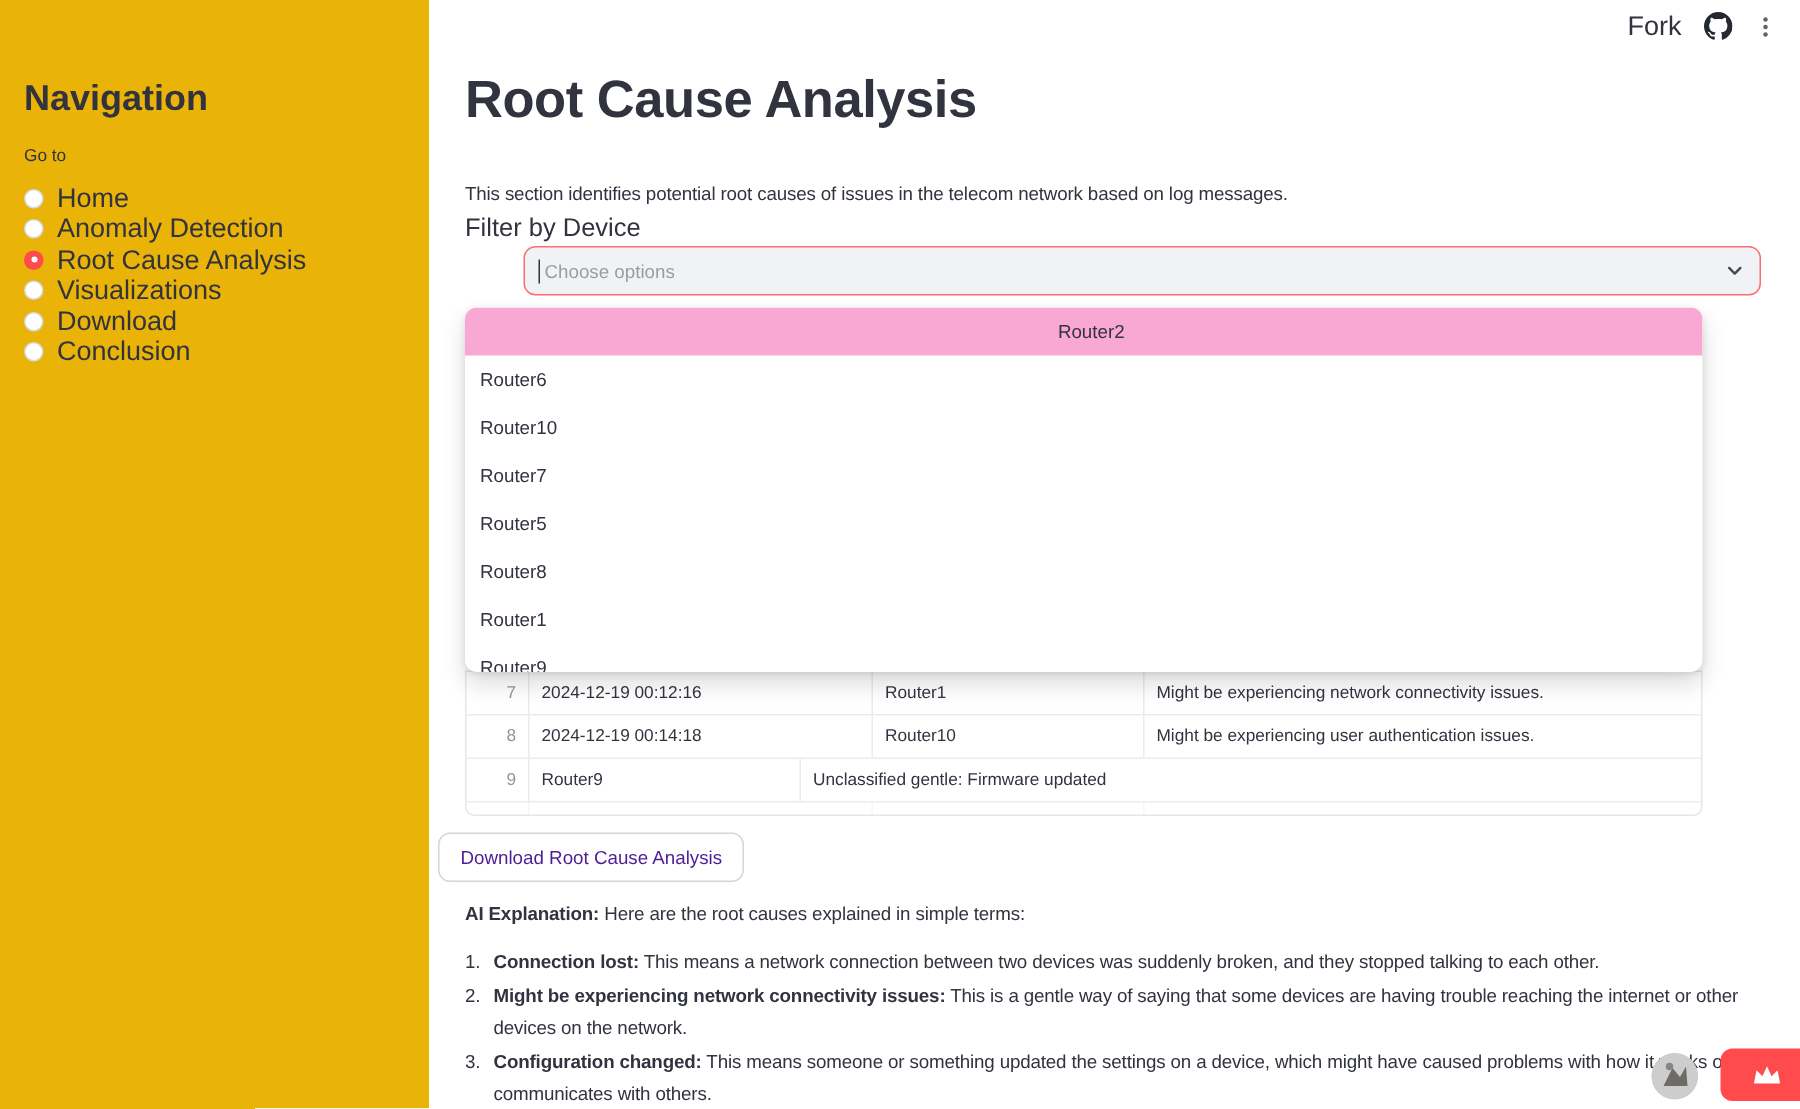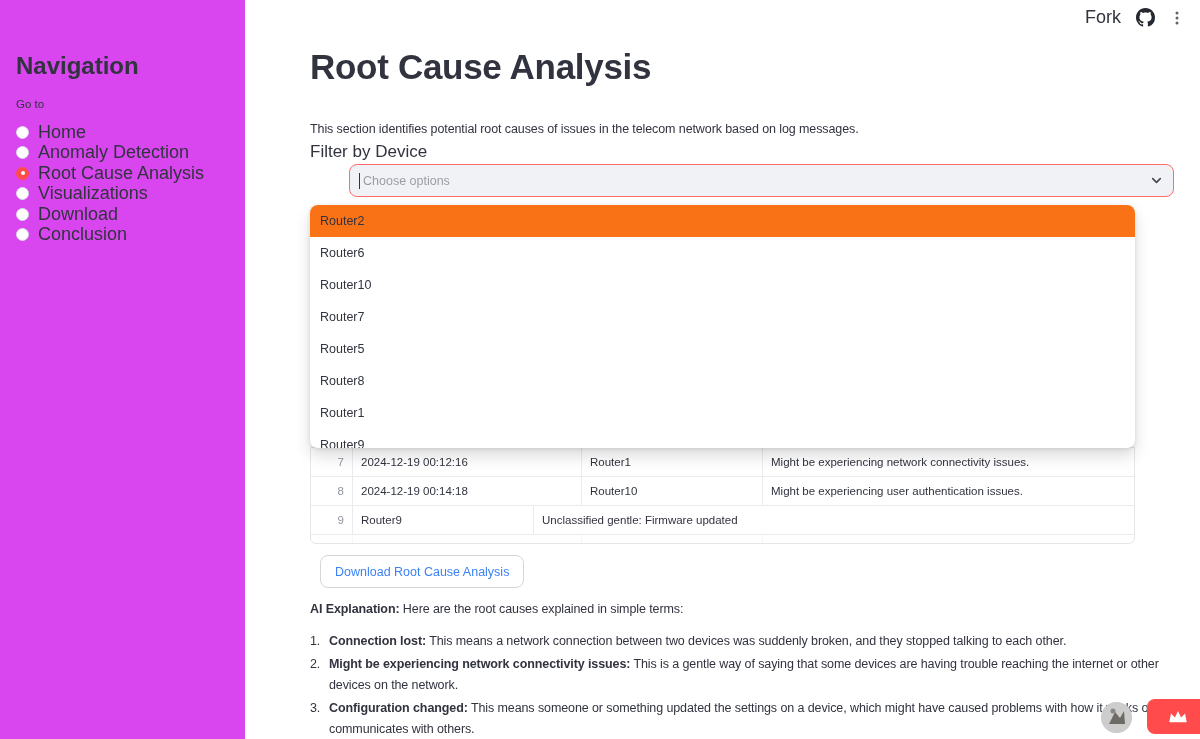--- a/index.html
+++ b/index.html
@@ -1,20 +1,20 @@
 <!DOCTYPE html>
 <html><head>
 <meta charset="utf-8">
 <style>
   html,body{margin:0;padding:0;}
   #app{position:relative;width:1200px;height:739px;overflow:hidden;background:#ffffff;
        font-family:"Liberation Sans",sans-serif;color:#31333f;}
 
   
-  .sidebar{position:absolute;left:0;top:0;width:245px;height:739px;background:#d946ef;
+  .sidebar{position:absolute;left:0;top:0;width:286px;height:739px;background:#eab308;
            box-sizing:border-box;padding:52px 16px 0 16px;}
   .nav-title{font-size:24px;font-weight:700;margin:0 0 18px;}
   .group-label{font-size:11.5px;margin:0 0 12px;}
   .radio-item{display:flex;align-items:center;gap:9px;height:20.5px;font-size:18px;cursor:pointer;}
   .radio{width:13px;height:13px;border-radius:50%;background:#fff;border:1px solid #d5dae5;
          box-sizing:border-box;flex:none;position:relative;}
   .radio.checked{background:#ff4b4b;border:none;}
   .radio.checked::after{content:"";position:absolute;left:4.5px;top:4.5px;width:4px;height:4px;
          border-radius:50%;background:#fff;}
 
@@ -31,36 +31,36 @@
   .ms{position:absolute;left:310px;top:164px;width:825px;height:33px;background:#f0f2f6;
       border:1px solid #ff6c6c;border-radius:8px;display:flex;align-items:center;
       padding:0 9px;box-sizing:border-box;cursor:text;margin-left:39px;}
   .caret{width:1px;height:16px;background:#31333f;margin-right:3px;}
   .ms-placeholder{font-size:12.5px;color:rgba(49,51,63,.45);flex:1;}
 
   .dropdown{position:absolute;left:310px;top:205px;width:825px;height:243px;background:#fff;
             border-radius:8px;box-shadow:0 8px 16px rgba(0,0,0,.14),0 1px 4px rgba(0,0,0,.10);
             overflow:hidden;z-index:30;}
   .opt{height:32px;line-height:32px;padding-left:10px;font-size:12.5px;cursor:pointer;}
-  .opt.active{background:#f97316;}
+  .opt.active{background:#f9a8d4;text-align:center;}
 
   
   .dftable{position:absolute;left:310px;top:447px;width:825px;height:97px;box-sizing:border-box;
            border:1px solid #e6e6ea;border-radius:0 0 6px 6px;overflow:hidden;z-index:5;background:#fff;}
   .tr{display:flex;height:29px;border-bottom:1px solid #ebebef;box-sizing:border-box;}
   .tr.clipped{border-bottom:none;height:9px;opacity:.45;}
   .td{box-sizing:border-box;border-right:1px solid #ebebef;font-size:11.5px;line-height:28px;
       padding:0 8px;white-space:nowrap;overflow:hidden;}
   .td.idx{width:42px;text-align:right;color:#9095a1;}
   .td.ts{width:229px;}
   .td.dev{width:181px;}
   .td.iss{flex:1;border-right:none;}
 
-  .dl-btn{position:absolute;left:320px;top:555px;height:33px;padding:0 14px;background:#fff;
-          border:1px solid #d6d6d9;border-radius:8px;font-size:12.5px;color:#3b82f6;
+  .dl-btn{position:absolute;left:292px;top:555px;height:33px;padding:0 14px;background:#fff;
+          border:1px solid #d6d6d9;border-radius:8px;font-size:12.5px;color:#4c1d95;
           display:inline-flex;align-items:center;cursor:pointer;font-family:inherit;}
 
   
   .ai{position:absolute;left:310px;top:599px;width:858px;font-size:12.5px;line-height:21px;
       letter-spacing:-.1px;}
   .ai-lead{margin:0 0 11px;}
   .ai-item{display:flex;margin:0 0 2px;}
   .ai-num{width:19px;flex:none;}
   .bold{font-weight:700;margin-top:12px;}
 

